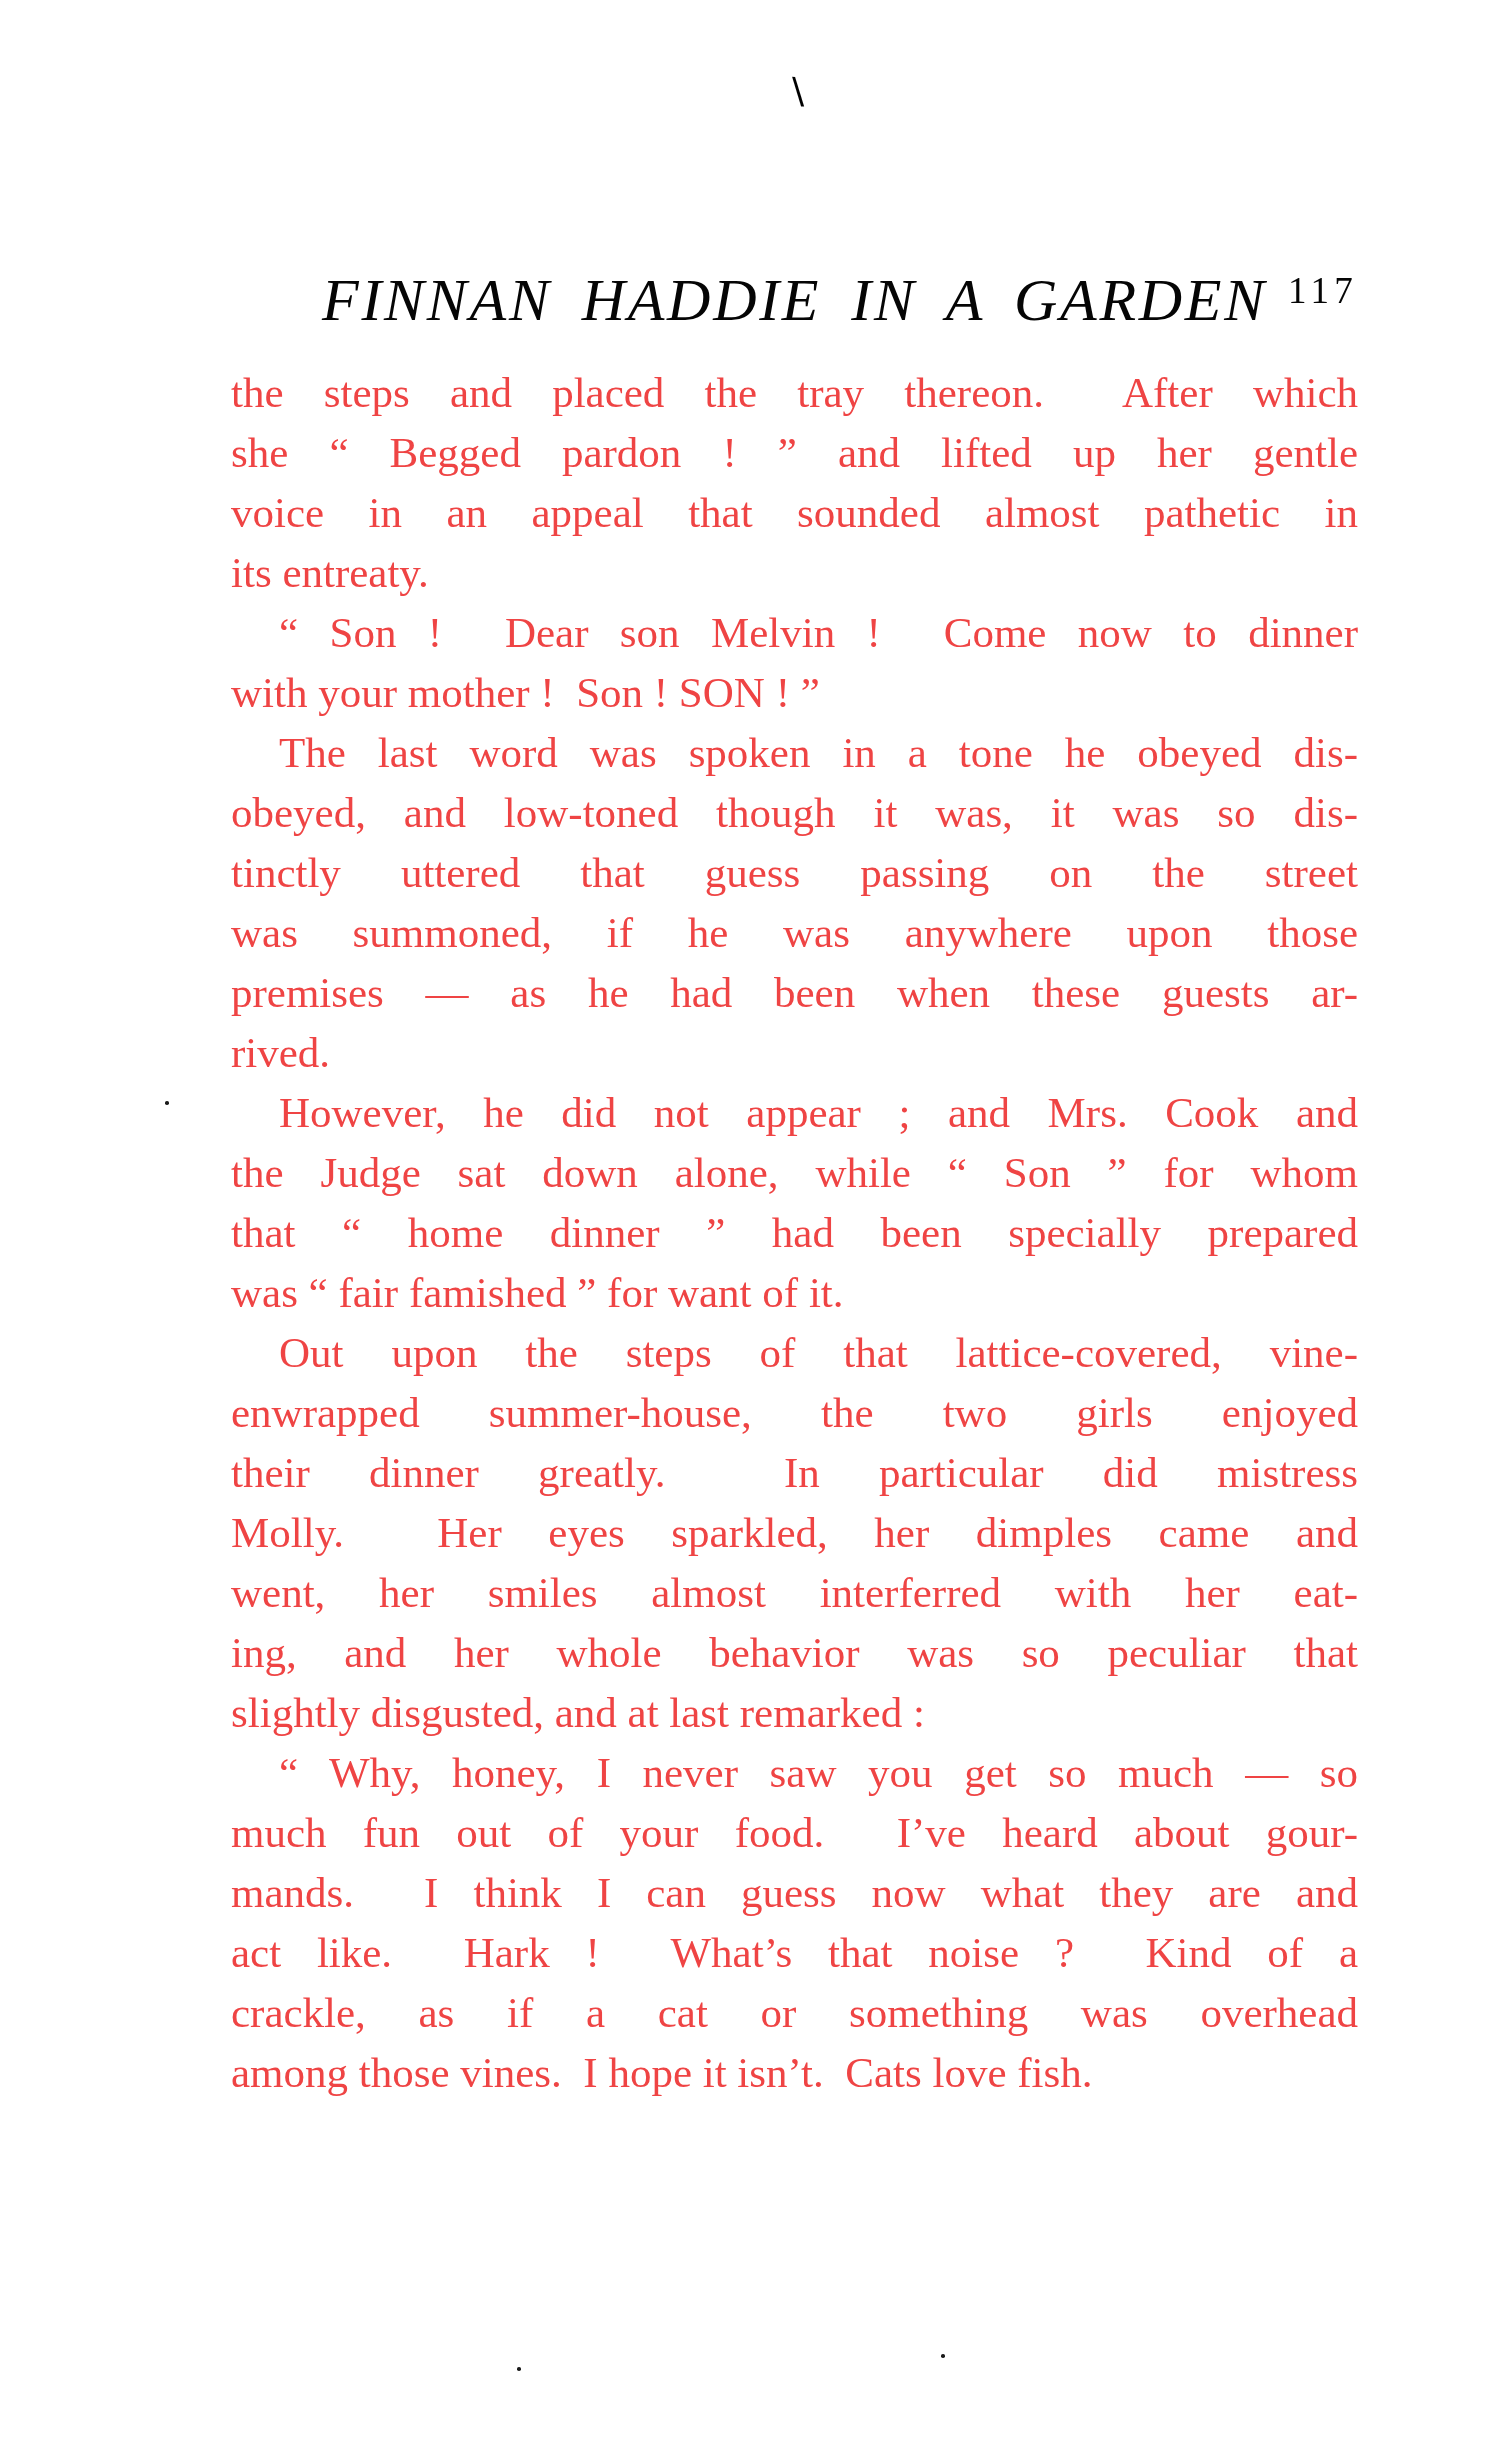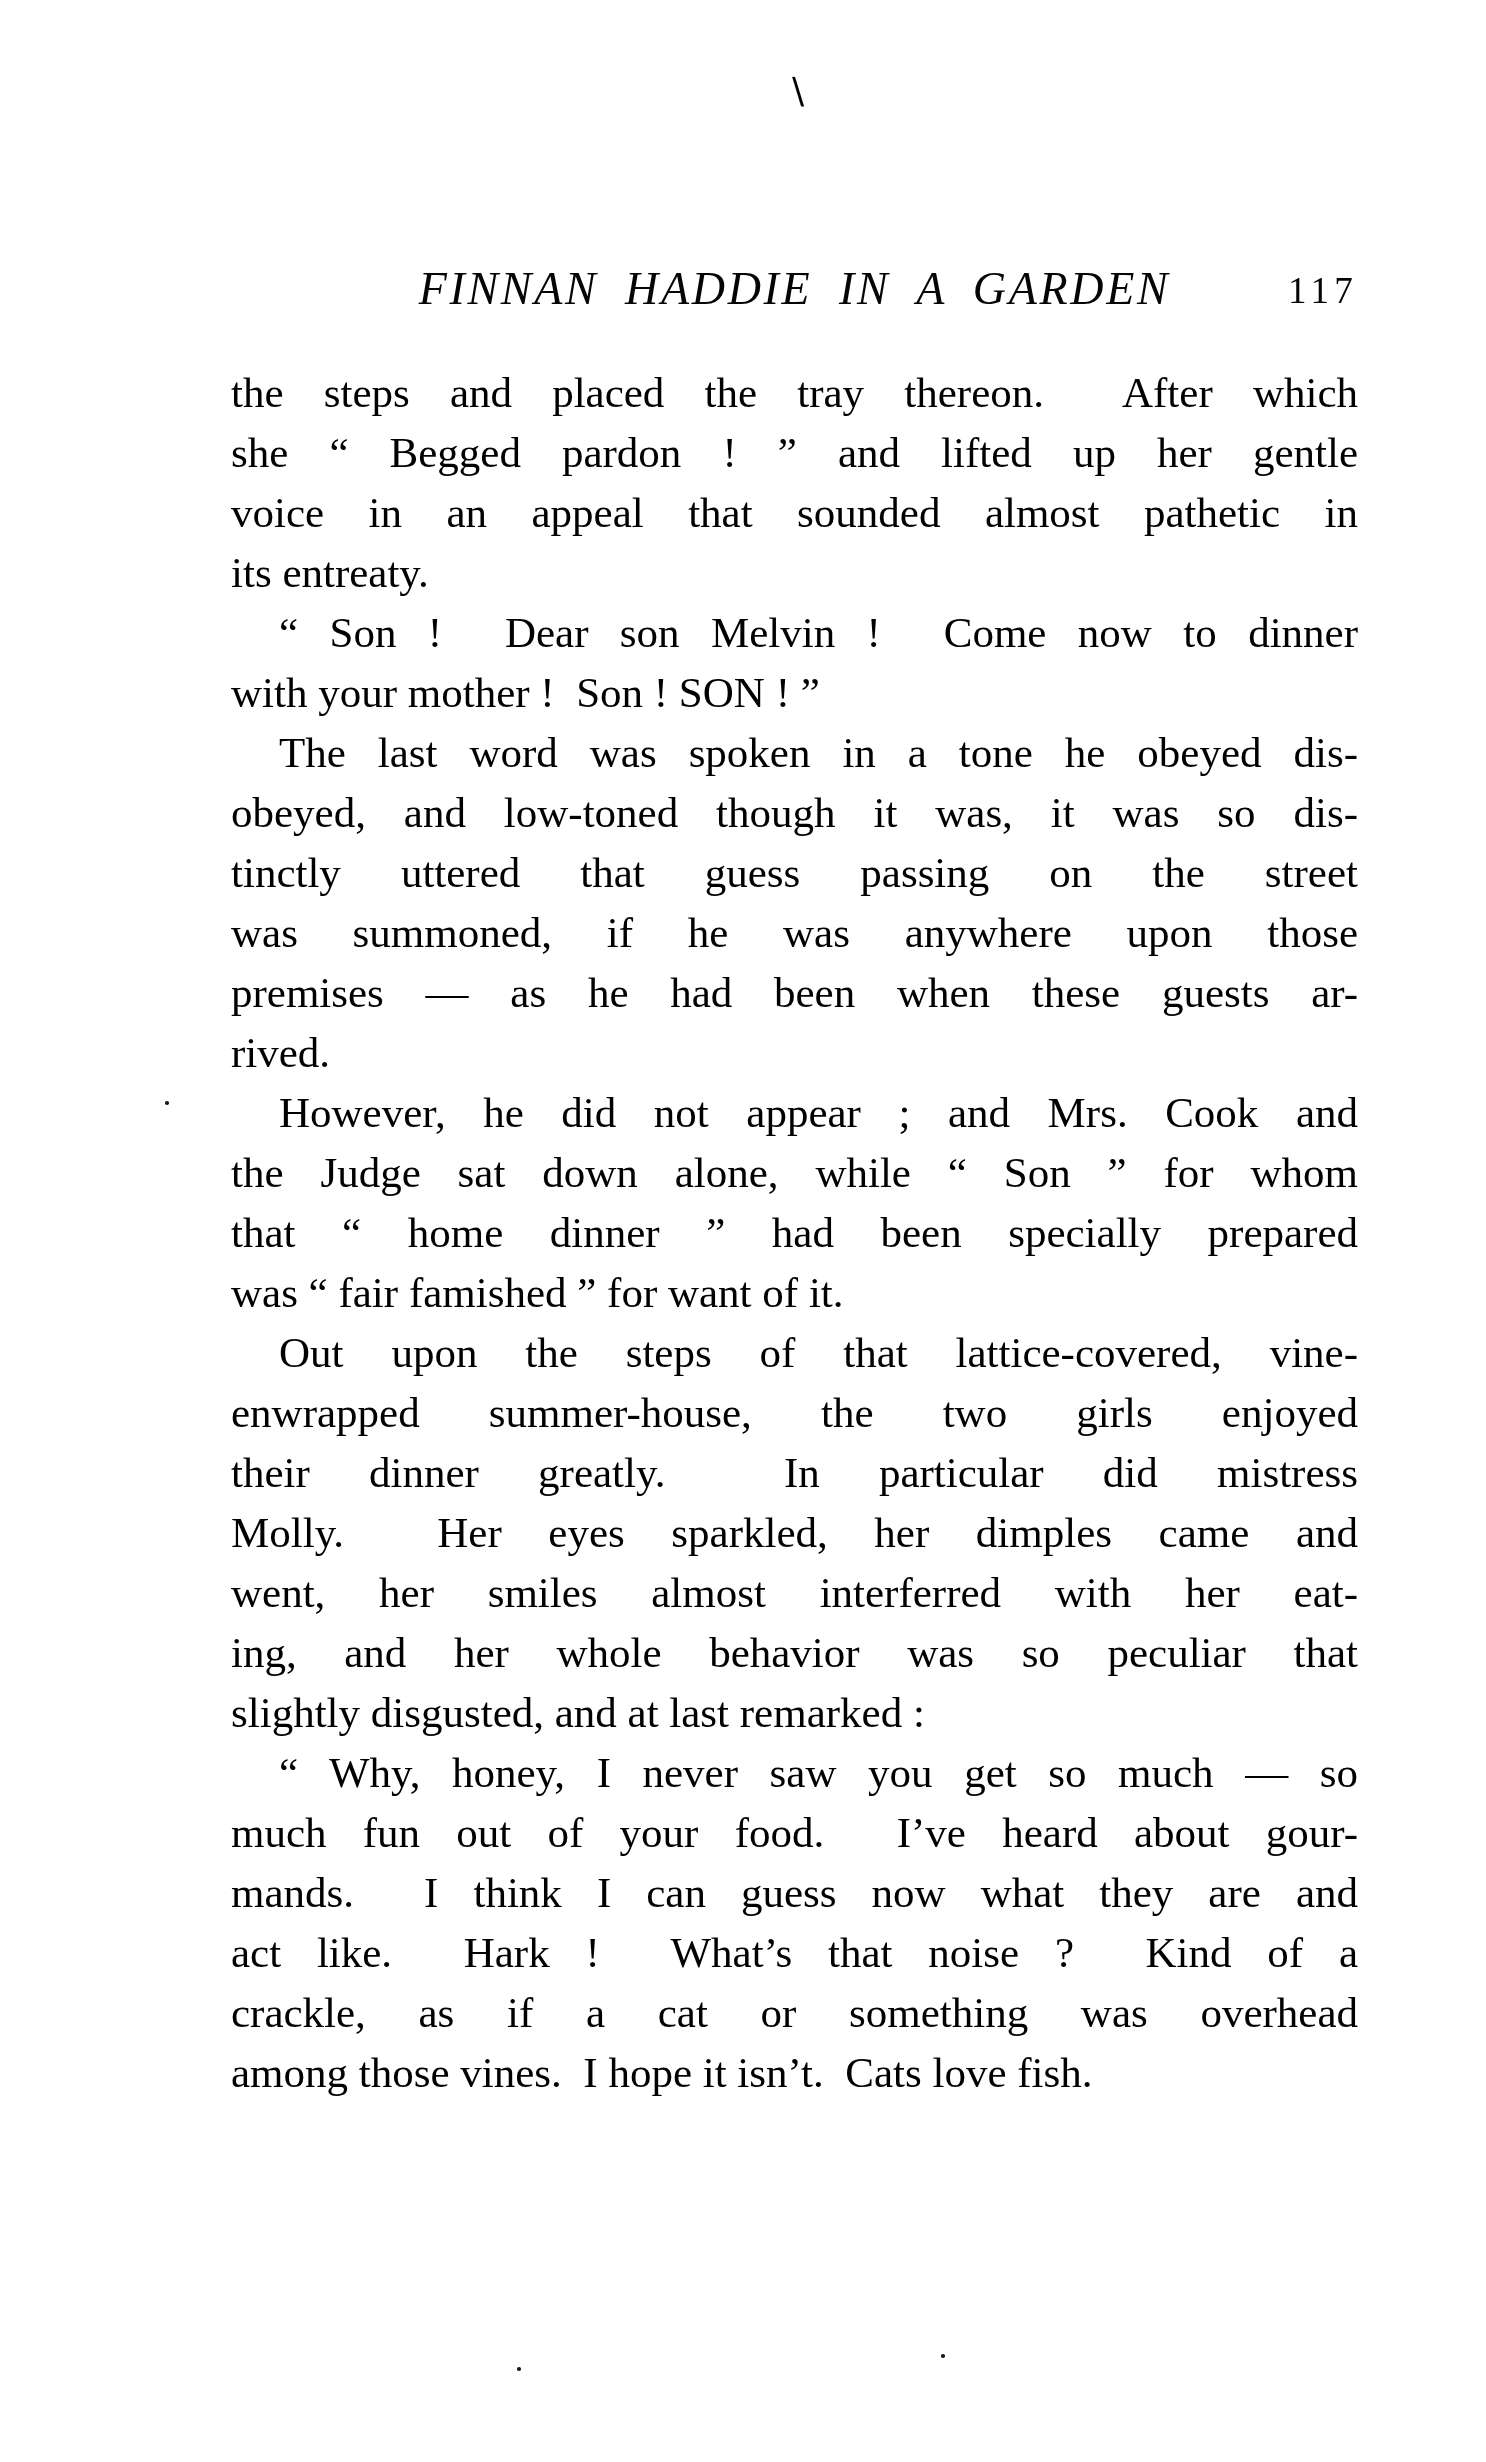--- a/index.html
+++ b/index.html
@@ -14,31 +14,31 @@
   .stray-slash {
     position:absolute; left:792px; top:66px;
     font-size:44px; font-weight:bold; color:#000;
     transform:rotate(2deg);
   }
   .header {
     position:absolute; left:231px; top:262px; width:1127px; height:53px;
   }
   .running-title {
     position:absolute; left:50%; transform:translateX(-50%);
-    top:0; white-space:nowrap;
-    font-style:italic; font-size:46px; line-height:53px;
+    top:12px; white-space:nowrap;
+    font-style:italic; font-size:60px; line-height:53px;
     letter-spacing:2.7px; word-spacing:12.4px; color:#050505;
   }
   .page-number {
     position:absolute; right:0; top:5.3px;
     font-size:37px; line-height:48px; letter-spacing:5.3px; color:#050505;
   }
   .page-body {
     position:absolute; left:231px; top:363px; width:1127px;
-    font-size:43px; line-height:60px; color:#000000;
+    font-size:43px; line-height:60px; color:#ef4444;
   }
   .line {
     white-space:pre-wrap;
     text-align:justify;
     text-align-last:justify;
   }
   .line.para-end {
     text-align-last:left;
   }
   .line.indent { text-indent:48px; }

